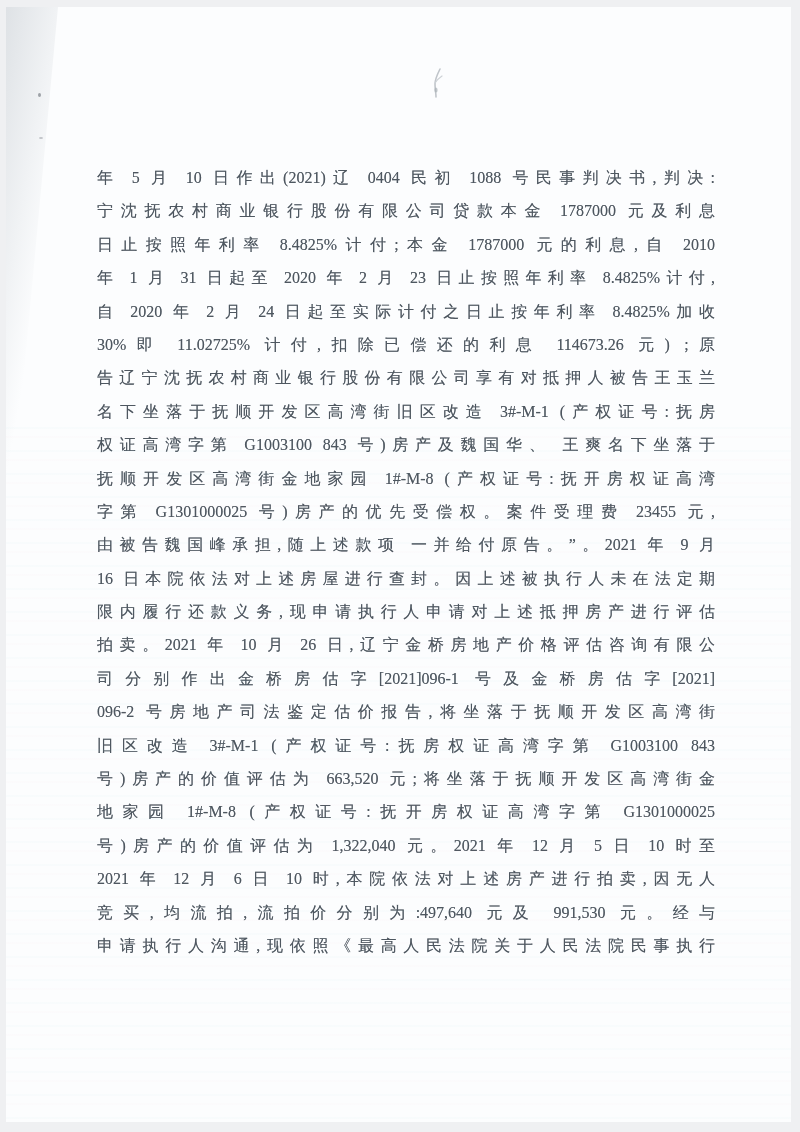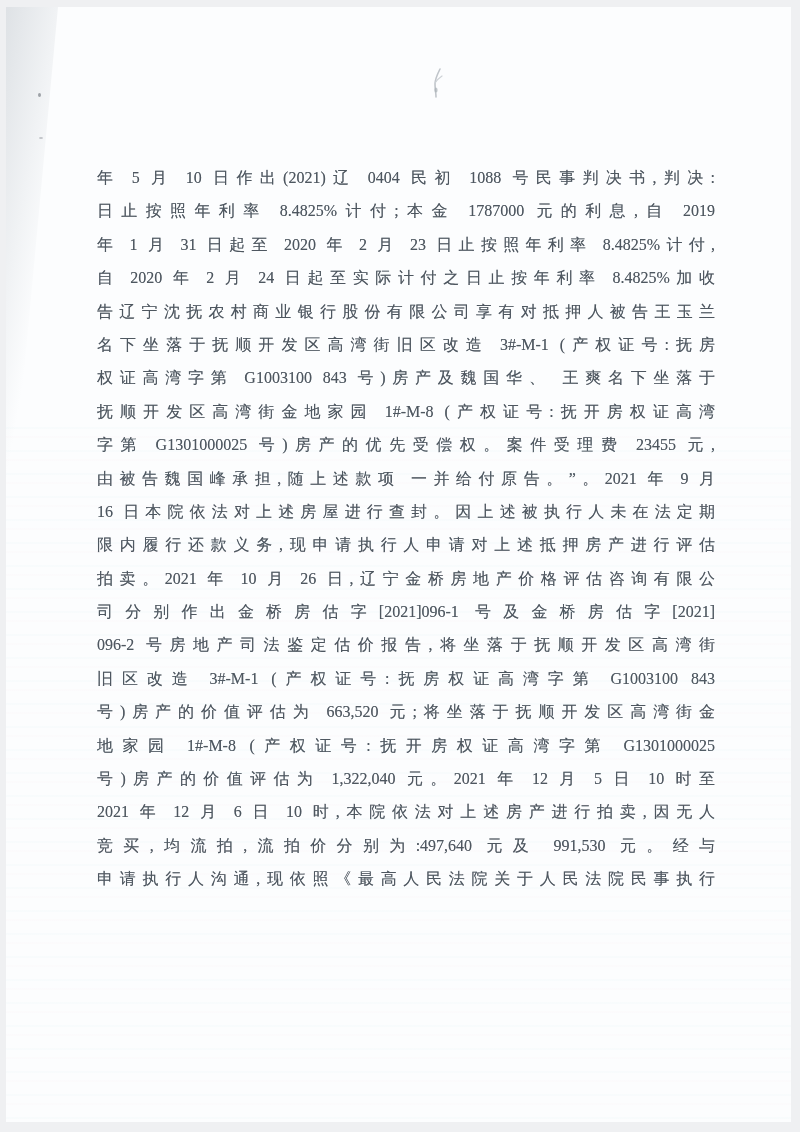--- a/index.html
+++ b/index.html
@@ -81,23 +81,25 @@
     <div class="speck speck-2"></div>
 
     <svg class="ink-mark" viewBox="0 0 22 40">
       <path d="M14,4 C11,10 9,14 9,19 C9,24 10,28 10,32" fill="none" stroke="#c0c5ca" stroke-width="1.6" stroke-linecap="round"></path>
       <path d="M9,18 C11,15 13,13 16,11" fill="none" stroke="#cdd2d6" stroke-width="1.2" stroke-linecap="round"></path>
       <ellipse cx="10" cy="25" rx="1.6" ry="2.6" fill="#aab0b6" opacity="0.7"></ellipse>
     </svg>
 
     <div class="textblock">
       <div class="line">年 5 月 10 日作出(2021)辽 0404 民初 1088 号民事判决书,判决:</div>
-      <div class="line">日止按照年利率 8.4825%计付;本金 1787000 元的利息,自 2019</div>
+      <div class="line">宁沈抚农村商业银行股份有限公司贷款本金 1787000 元及利息</div>
+      <div class="line">日止按照年利率 8.4825%计付;本金 1787000 元的利息,自 2010</div>
       <div class="line">年 1 月 31 日起至 2020 年 2 月 23 日止按照年利率 8.4825%计付,</div>
       <div class="line">自 2020 年 2 月 24 日起至实际计付之日止按年利率 8.4825%加收</div>
+      <div class="line">30%即 11.02725% 计付,扣除已偿还的利息 114673.26 元) ;原</div>
       <div class="line">告辽宁沈抚农村商业银行股份有限公司享有对抵押人被告王玉兰</div>
       <div class="line">名下坐落于抚顺开发区高湾街旧区改造 3#-M-1 (产权证号:抚房</div>
       <div class="line">权证高湾字第 G1003100 843 号)房产及魏国华、 王爽名下坐落于</div>
       <div class="line">抚顺开发区高湾街金地家园 1#-M-8 (产权证号:抚开房权证高湾</div>
       <div class="line">字第 G1301000025 号)房产的优先受偿权。案件受理费 23455 元,</div>
       <div class="line">由被告魏国峰承担,随上述款项 一并给付原告。”。2021 年 9 月</div>
       <div class="line">16 日本院依法对上述房屋进行查封。因上述被执行人未在法定期</div>
       <div class="line">限内履行还款义务,现申请执行人申请对上述抵押房产进行评估</div>
       <div class="line">拍卖。2021 年 10 月 26 日,辽宁金桥房地产价格评估咨询有限公</div>
       <div class="line">司分别作出金桥房估字[2021]096-1 号及金桥房估字[2021]</div>

